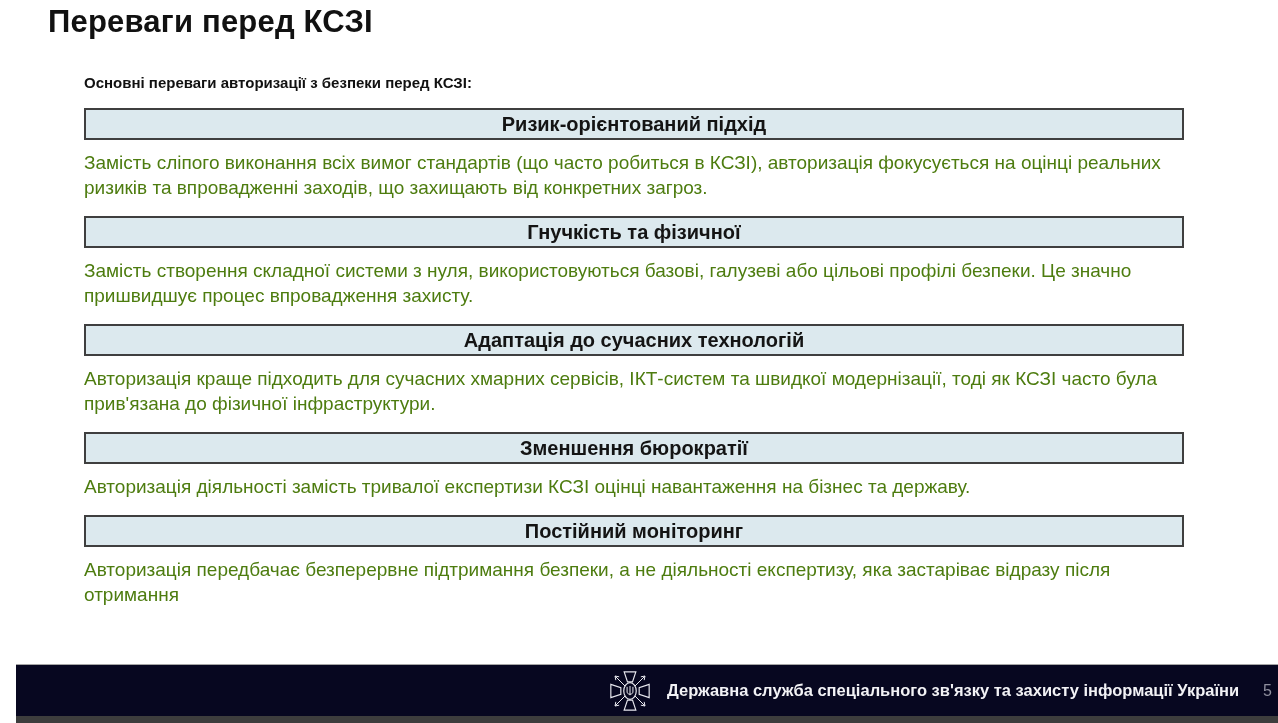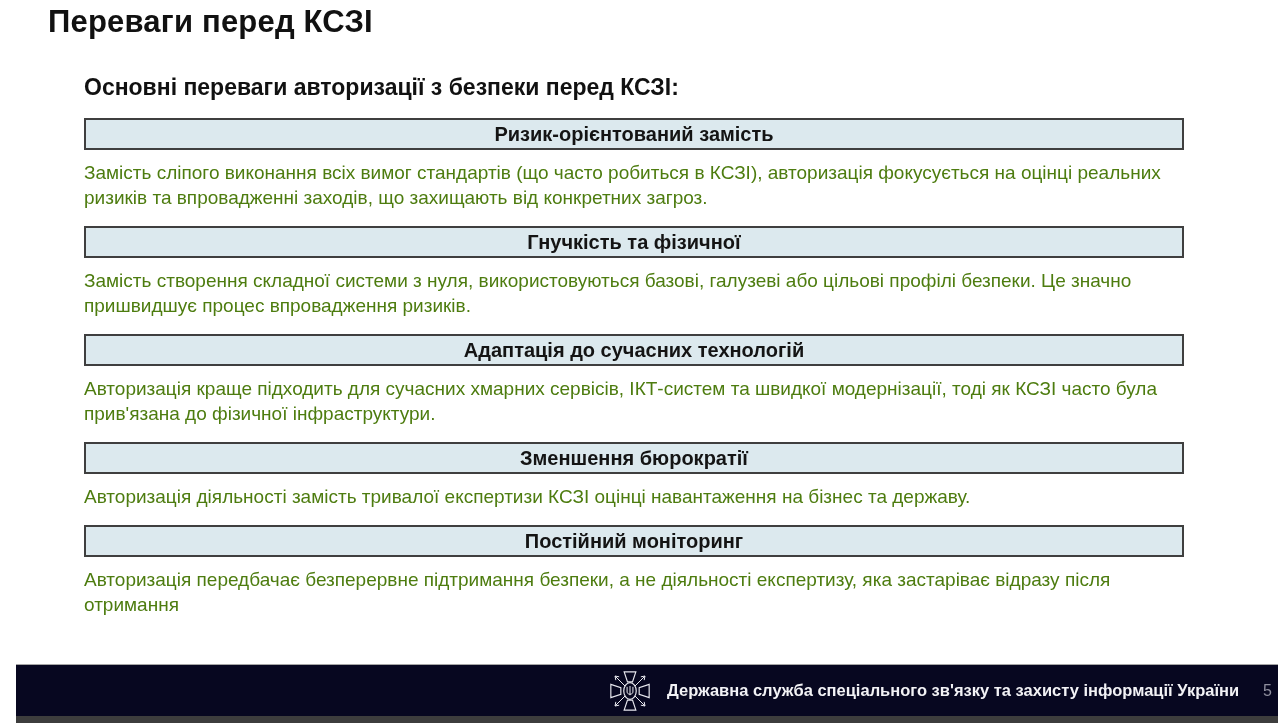--- a/index.html
+++ b/index.html
@@ -21,21 +21,21 @@
     font-weight: bold;
     color: #111111;
     letter-spacing: 0.2px;
   }
   .content {
     position: absolute;
     left: 84px; top: 74px;
     width: 1100px;
   }
   .subtitle {
-    font-size: 23px;
+    font-size: 15px;
     font-weight: bold;
     color: #111111;
     margin-bottom: 17px;
   }
   .section-header {
     width: 100%;
     background: #dce9ee;
     border: 2px solid #3f3f3f;
     height: 32px;
     display: flex;
@@ -102,30 +102,30 @@
 
 <div class="slide">
 
   <h1 class="slide-title">Переваги перед КСЗІ</h1>
 
   <div class="content">
     <div class="subtitle">Основні переваги авторизації з безпеки перед КСЗІ:</div>
 
     <div class="section">
       <div class="section-header">
-        <span>Ризик-орієнтований замість</span>
+        <span>Ризик-орієнтований підхід</span>
       </div>
       <p class="section-body">Замість сліпого виконання всіх вимог стандартів (що часто робиться в КСЗІ), авторизація фокусується на оцінці реальних ризиків та впровадженні заходів, що захищають від конкретних загроз.</p>
     </div>
 
     <div class="section">
       <div class="section-header">
         <span>Гнучкість та фізичної</span>
       </div>
-      <p class="section-body">Замість створення складної системи з нуля, використовуються базові, галузеві або цільові профілі безпеки. Це значно пришвидшує процес впровадження ризиків.</p>
+      <p class="section-body">Замість створення складної системи з нуля, використовуються базові, галузеві або цільові профілі безпеки. Це значно пришвидшує процес впровадження захисту.</p>
     </div>
 
     <div class="section">
       <div class="section-header">
         <span>Адаптація до сучасних технологій</span>
       </div>
       <p class="section-body">Авторизація краще підходить для сучасних хмарних сервісів, ІКТ-систем та швидкої модернізації, тоді як КСЗІ часто була прив'язана до фізичної інфраструктури.</p>
     </div>
 
     <div class="section">

